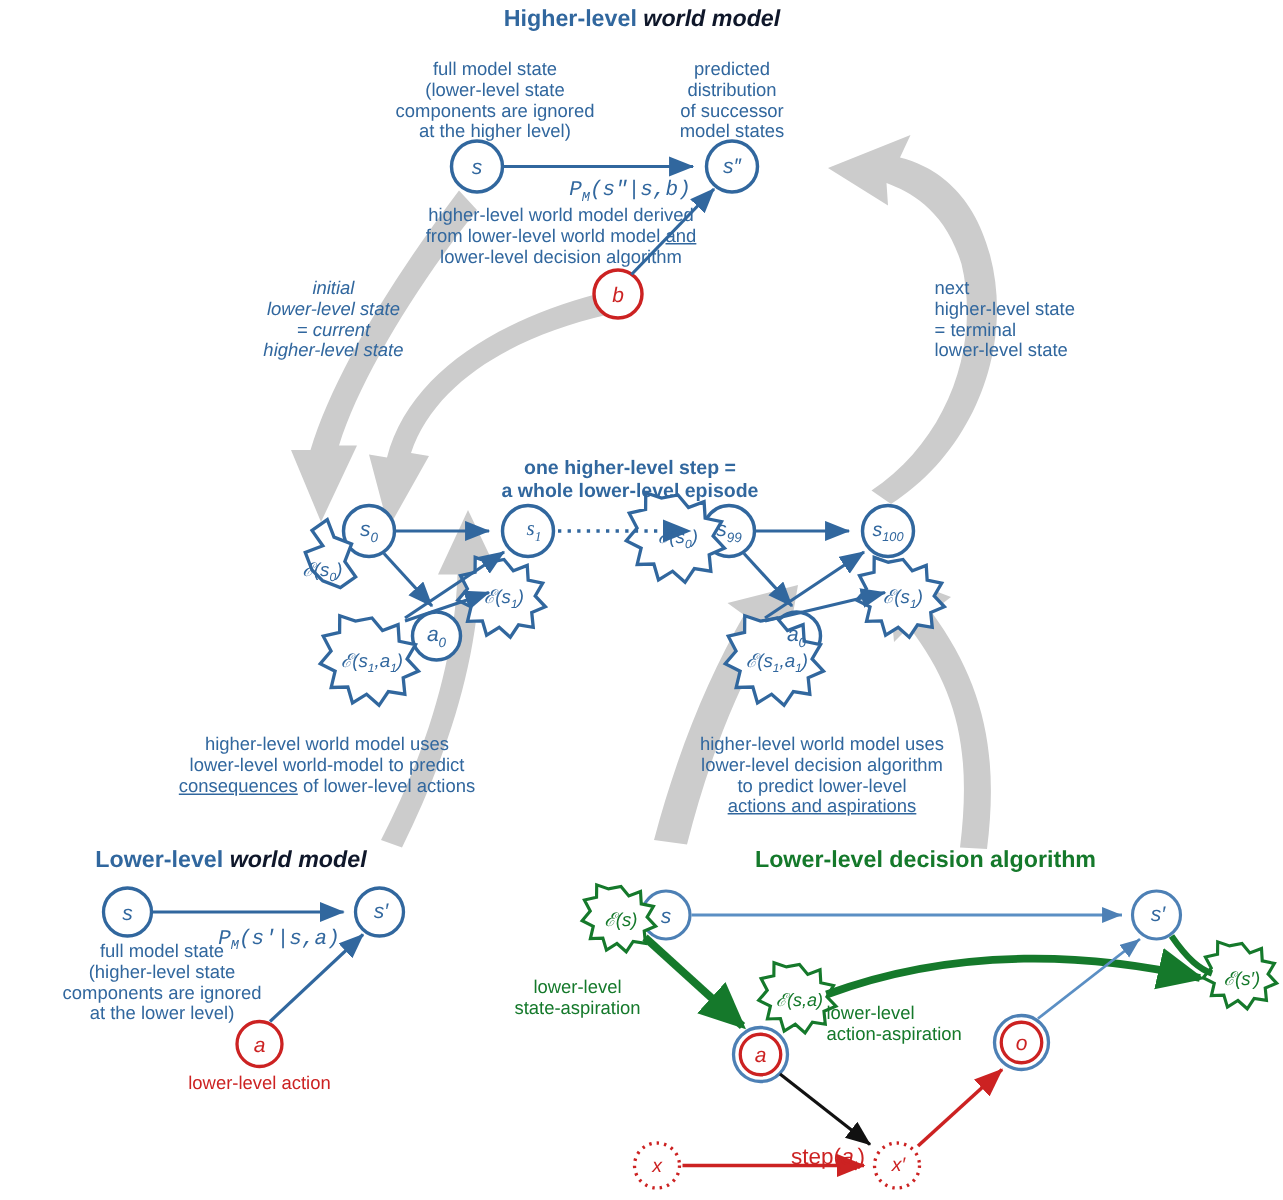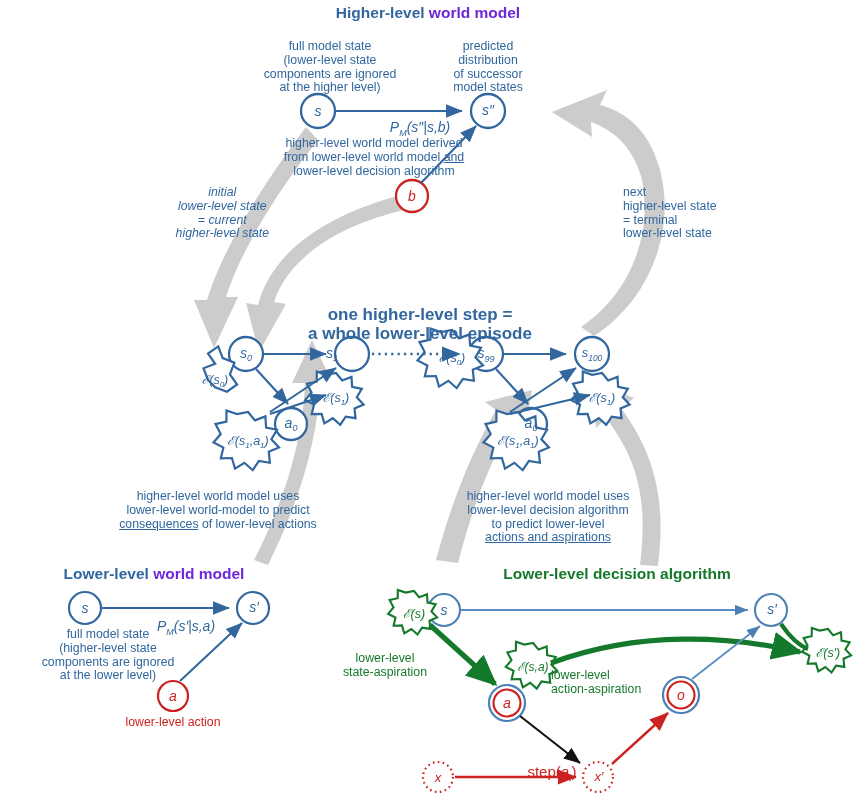--- a/index.html
+++ b/index.html
@@ -4,28 +4,28 @@
 <style>
   html,body{margin:0;padding:0;background:#ffffff;}
   body{width:855px;height:800px;overflow:hidden;
        font-family:"Liberation Sans", sans-serif;}
   #stage{position:relative;width:855px;height:800px;}
   svg#canvas{position:absolute;left:0;top:0;width:855px;height:800px;}
   .lbl{position:absolute;white-space:pre;line-height:1.12;}
   .blue{color:#31679e;}
   .red{color:#cc2222;}
   .green{color:#15792b;}
-  .dark{color:#6d28d9;}
+  .dark{color:#0f172a;font-style:italic;}
   .ctr{text-align:center;transform:translateX(-50%);}
   .rgt{text-align:center;transform:translateX(-100%);font-style:italic;}
   .lft{text-align:left;}
   .title{font-weight:bold;font-size:15.5px;}
   .note{font-size:12.3px;}
-  .bold-note{font-weight:bold;font-size:17px;}
-  .math{font-style:italic;font-size:14px;}
+  .bold-note{font-weight:bold;font-size:13px;}
+  .math{font-style:italic;font-size:14px;font-family:Liberation Mono, monospace;}
   .mathn{font-style:normal;}
   .u{text-decoration:underline;}
   .nodetxt{position:absolute;transform:translate(-50%,-50%);
            font-style:italic;white-space:pre;pointer-events:none;}
 </style>
 </head>
 <body>
 
 <div id="stage">
 
@@ -169,21 +169,21 @@
 higher-level state
 = terminal
 lower-level state</div>
 
 <div class="lbl ctr math blue" style="left:420px;top:120px;"><span>P</span><sub style="font-size:9px;">M</sub><span class="mathn" style="font-style:italic;">(s″|s,b)</span></div>
 
 <div class="lbl ctr bold-note blue" style="left:420px;top:305px;">one higher-level step =
 a whole lower-level episode</div>
 
 <div class="nodetxt blue" style="left:246px;top:354px;font-size:14px;"><span>s</span><sub style="font-size:9px;">0</sub></div>
-<div class="nodetxt blue" style="left:332px;top:354px;font-size:14px;"><span>s</span><sub style="font-size:9px;">1</sub></div>
+<div class="nodetxt blue" style="left:356px;top:354px;font-size:14px;font-family:Liberation Serif, serif;"><span>s</span><sub style="font-size:9px;">1</sub></div>
 <div class="nodetxt blue" style="left:486px;top:354px;font-size:14px;"><span>s</span><sub style="font-size:9px;margin-top:20px;">99</sub></div>
 <div class="nodetxt blue" style="left:592px;top:354px;font-size:13px;"><span>s</span><sub style="font-size:8.5px;text-align:center;">100</sub></div>
 <div class="nodetxt blue" style="left:291px;top:424px;font-size:14px;"><span>a</span><sub style="font-size:9px;">0</sub></div>
 <div class="nodetxt blue" style="left:531px;top:424px;font-size:14px;"><span>a</span><sub style="font-size:9px;">0</sub></div>
 
 <div class="nodetxt blue" style="left:215px;top:380px;font-size:12.5px;"><span>ℰ(s</span><sub style="font-size:8px;">0</sub><span>)</span></div>
 <div class="nodetxt blue" style="left:336px;top:398px;font-size:12.5px;"><span>ℰ(s</span><sub style="font-size:8px;">1</sub><span>)</span></div>
 <div class="nodetxt blue" style="left:248px;top:441px;font-size:12.5px;"><span>ℰ(s</span><sub style="font-size:8px;">1</sub><span>,a</span><sub style="font-size:8px;">1</sub><span>)</span></div>
 <div class="nodetxt blue" style="left:452px;top:358px;font-size:12.5px;"><span>ℰ(s</span><sub style="font-size:8px;">0</sub><span>)</span></div>
 <div class="nodetxt blue" style="left:602px;top:398px;font-size:12.5px;"><span>ℰ(s</span><sub style="font-size:8px;">1</sub><span>)</span></div>

